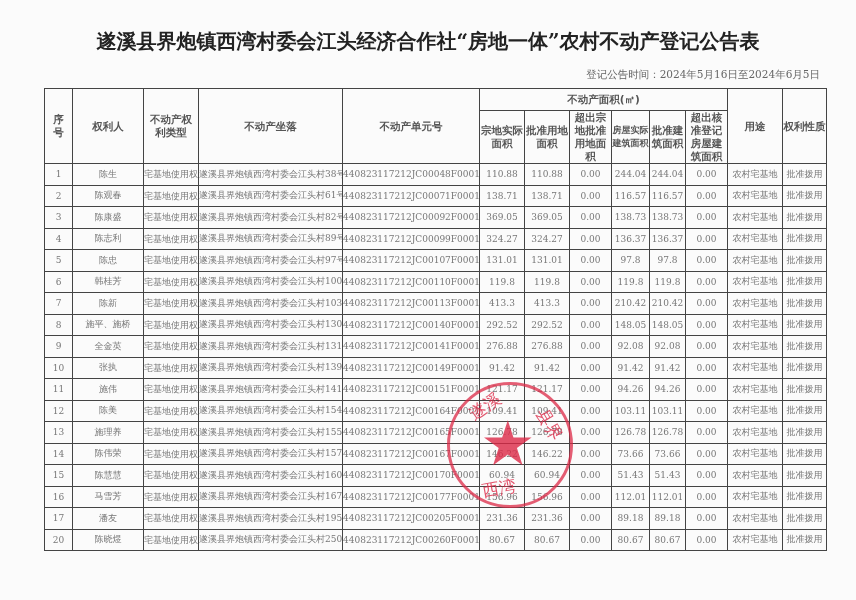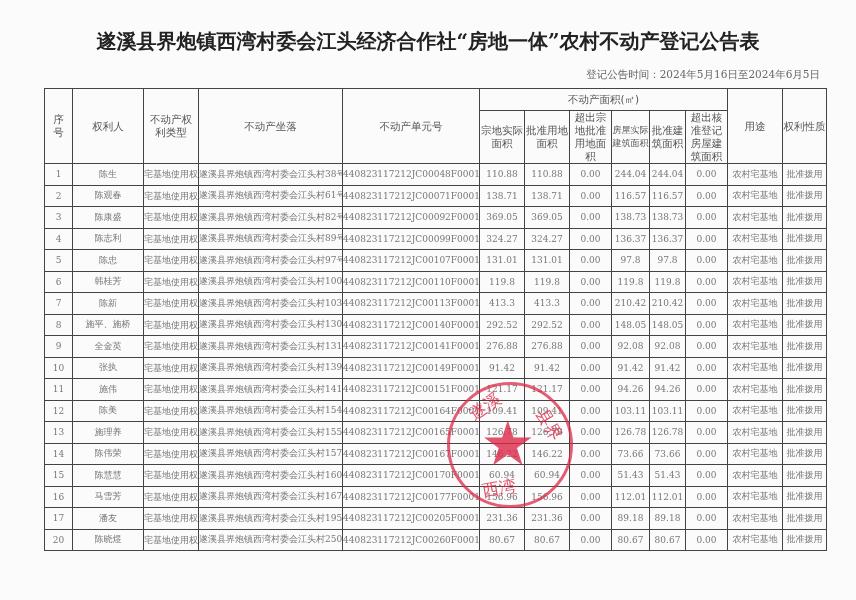--- a/index.html
+++ b/index.html
@@ -24,21 +24,21 @@
     border-collapse: collapse; table-layout: fixed;
     width: 782px;
   }
   table.reg th, table.reg td {
     border: 1px solid #444;
     text-align: center; vertical-align: middle;
     padding: 0; overflow: hidden; white-space: nowrap;
   }
   table.reg th {
     font-family: "DejaVu Sans", "Liberation Sans", sans-serif;
-    font-weight: normal; font-size: 10.5px; color: #555;
+    font-weight: bold; font-size: 10.5px; color: #555;
     line-height: 13px; white-space: normal;
   }
   th.h-group { height: 21px; }
   th.h-sub { height: 45px; font-size: 10px; line-height: 12px; }
   table.reg td {
     height: 20.5px; font-size: 9px; color: #777;
   }
   td.type { font-size: 9px; line-height: 10px; white-space: normal; color: #888; }
   td.addr { font-size: 9.5px; color: #777; text-align: center; }
   td.unit { font-size: 8.5px; color: #777; }

